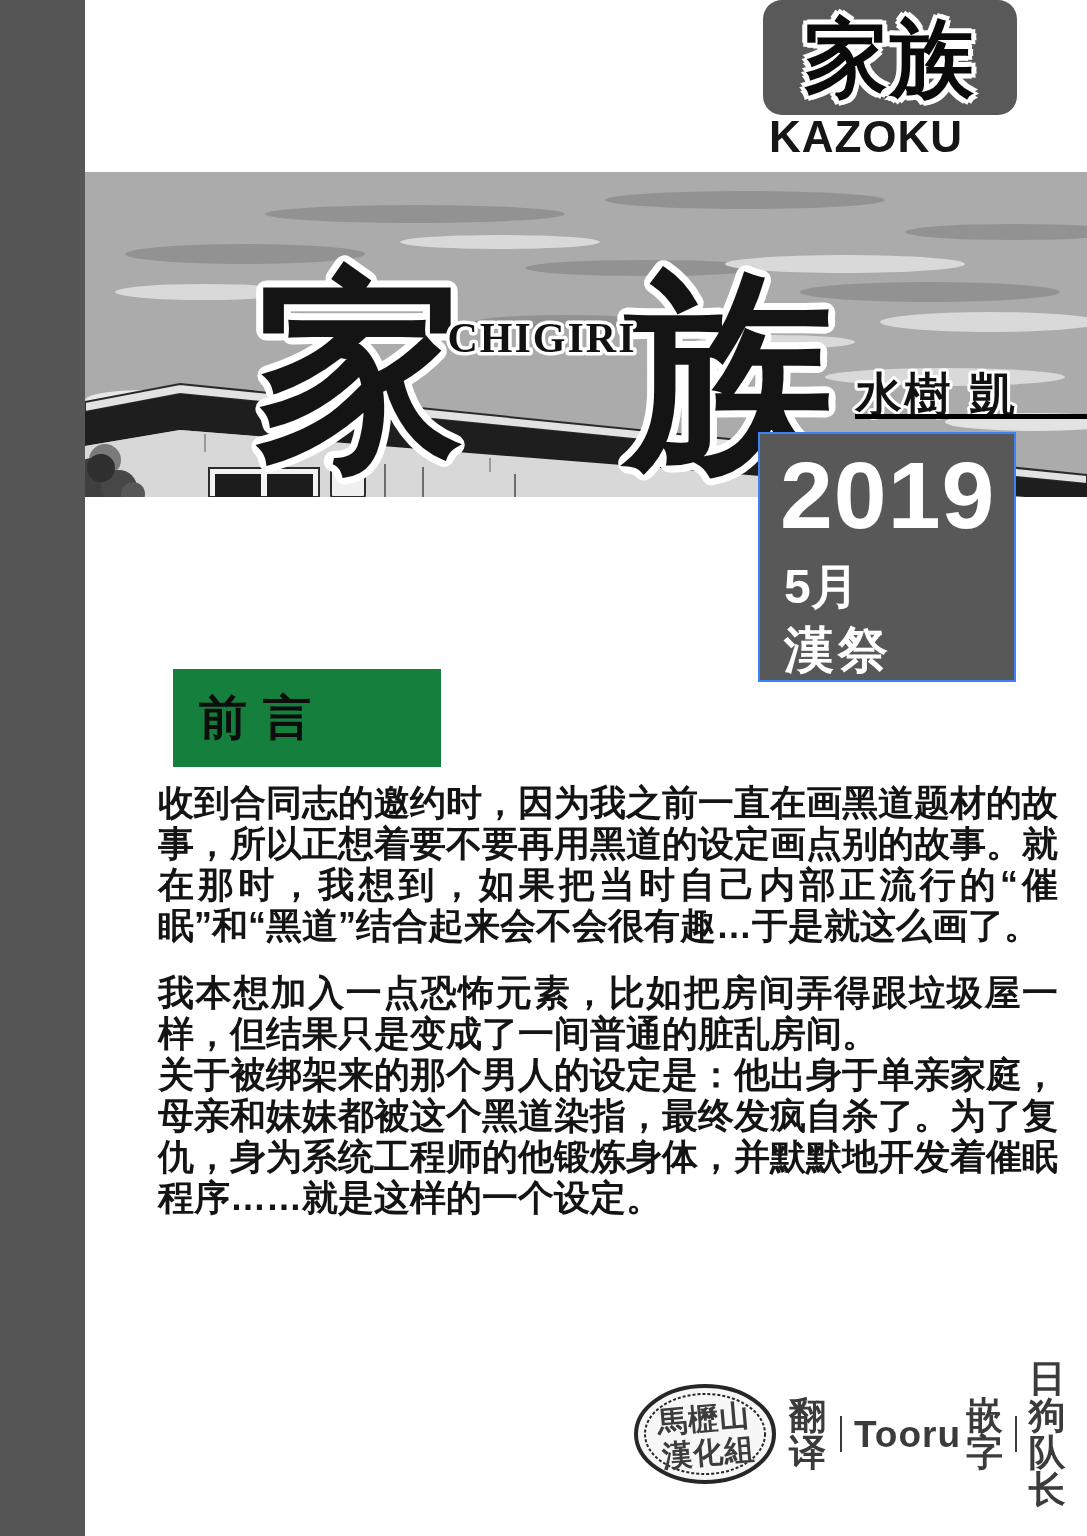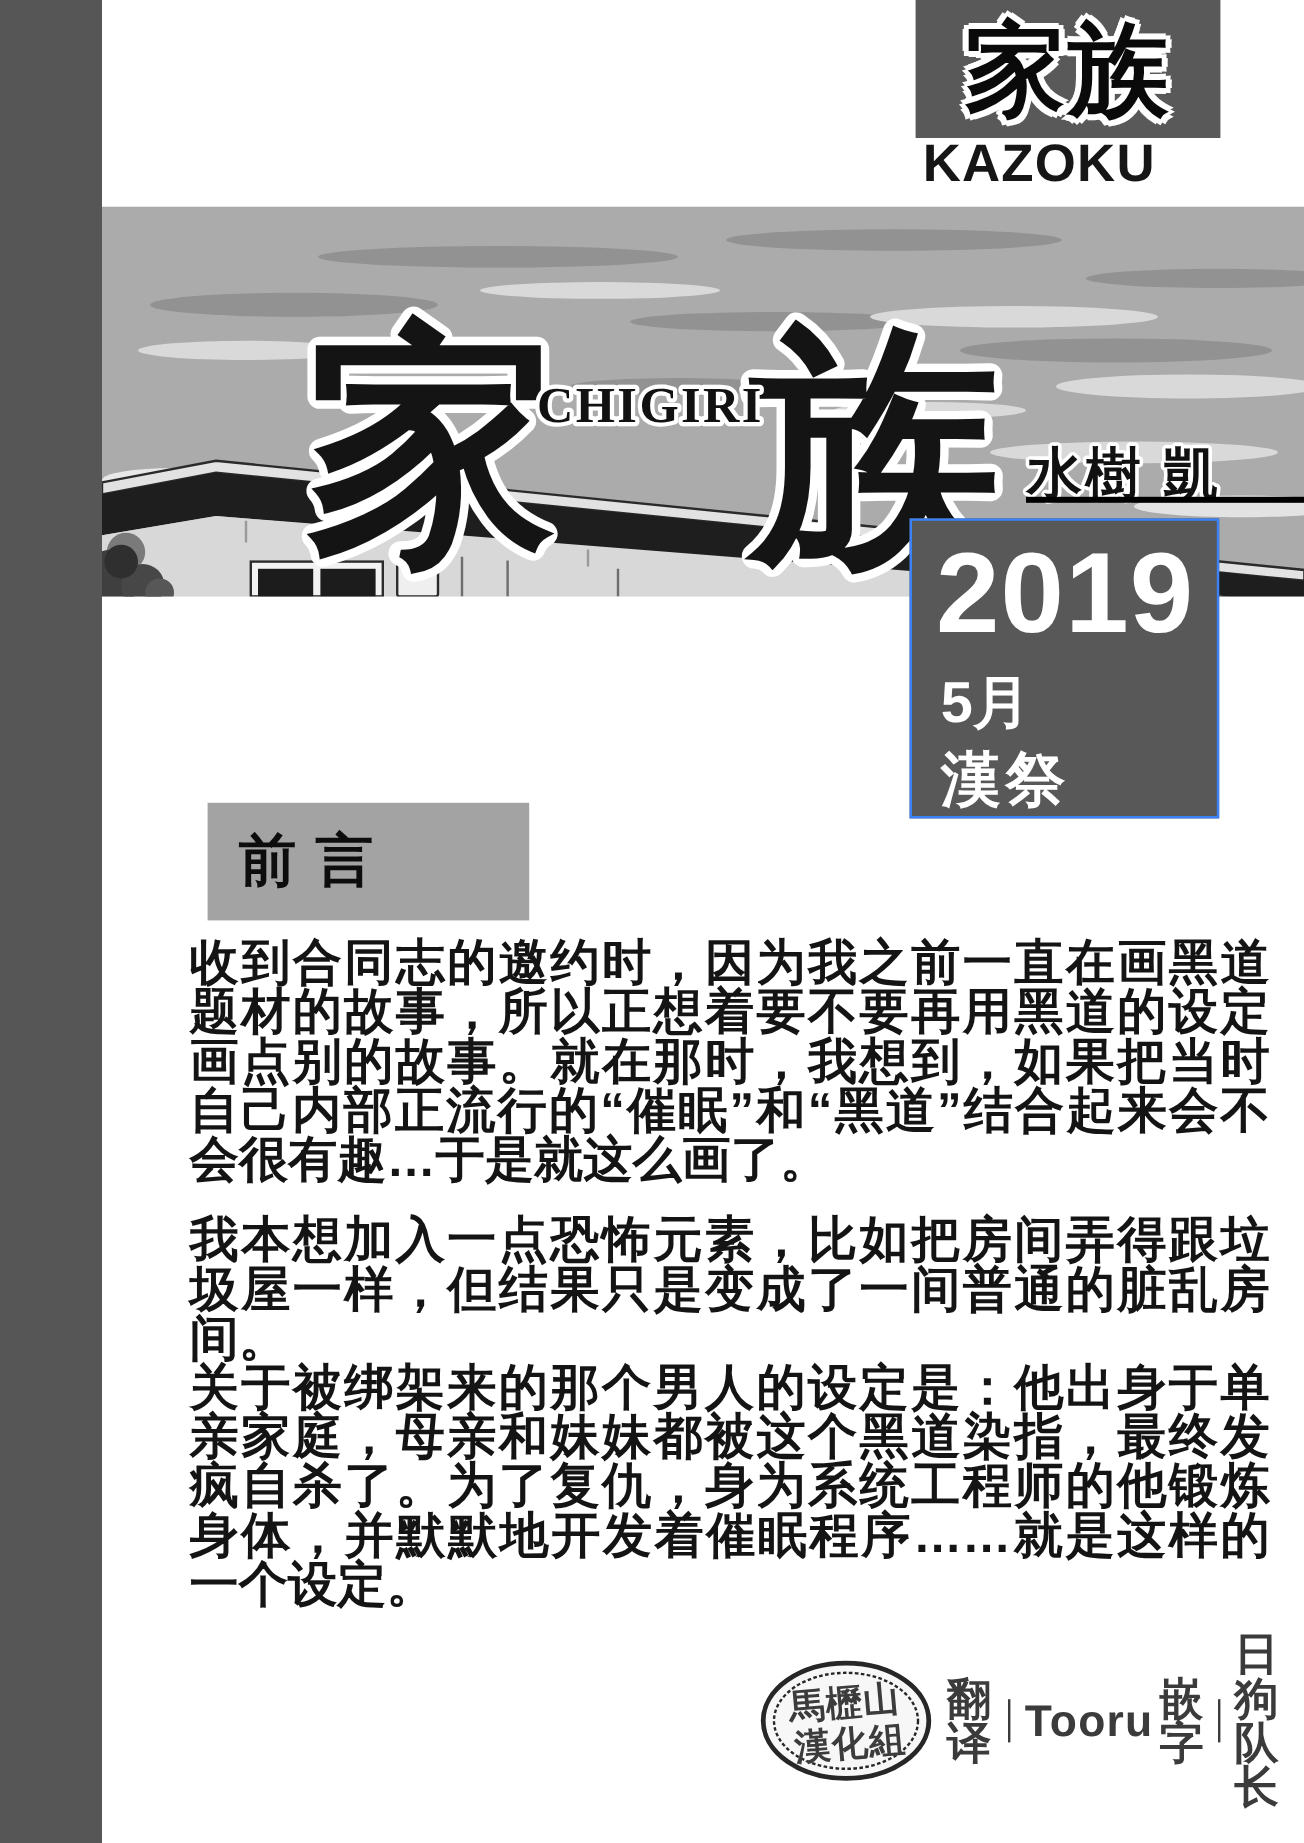--- a/index.html
+++ b/index.html
@@ -2,45 +2,45 @@
 <html><head>
 <meta charset="utf-8">
 <style>
   html,body{margin:0;padding:0;background:#ffffff;}
   .page{position:relative;width:1087px;height:1536px;background:#ffffff;overflow:hidden;
         font-family:"Liberation Sans","DejaVu Sans",sans-serif;}
   .left-bar{position:absolute;left:0;top:0;width:85px;height:1536px;background:#565656;}
 
   
   .tr-box{position:absolute;left:763px;top:0;width:254px;height:115px;background:#595959;
-          display:flex;align-items:center;justify-content:center;}
+          display:flex;align-items:center;justify-content:center;border-radius:19px;}
   .tr-title{font-size:84px;font-weight:800;color:#0a0a0a;letter-spacing:2px;line-height:1;
         text-shadow:-4px -4px 0 #fff,4px -4px 0 #fff,-4px 4px 0 #fff,4px 4px 0 #fff,
                     -5px 0 0 #fff,5px 0 0 #fff,0 -5px 0 #fff,0 5px 0 #fff;}
   .tr-romaji{position:absolute;left:739px;top:112px;width:254px;text-align:center;
         font-size:44px;font-weight:800;color:#161616;letter-spacing:1px;}
 
   
   .banner{position:absolute;left:85px;top:172px;width:1002px;height:325px;}
 
   
   .event-box{position:absolute;left:758px;top:432px;width:254px;height:246px;background:#585858;
         border:2px solid #3b82f6;box-sizing:content-box;color:#ffffff;padding:0;}
   .event-year{font-size:95px;font-weight:800;line-height:1;margin:14px 0 0 20px;letter-spacing:1px;}
   .event-month{font-size:48px;font-weight:800;line-height:1;margin:20px 0 0 24px;}
   .event-name{font-size:50px;font-weight:800;line-height:1;margin:14px 0 0 24px;letter-spacing:4px;}
 
   
-  .preface-box{position:absolute;left:173px;top:669px;width:268px;height:98px;background:#a3a3a3;
+  .preface-box{position:absolute;left:173px;top:669px;width:268px;height:98px;background:#15803d;
         display:flex;align-items:center;}
   .preface-heading{font-size:48px;font-weight:800;color:#0d0d0d;letter-spacing:16px;margin-left:26px;line-height:1;}
 
   
   .body-text{position:absolute;left:158px;top:782px;width:900px;color:#141414;
-        font-size:41px;font-weight:700;line-height:41px;letter-spacing:0px;text-align:justify;}
+        font-size:36px;font-weight:700;line-height:41px;letter-spacing:0px;text-align:justify;}
   .body-text p{margin:0;}
   .body-text p.gap{margin-top:26px;}
 
   
   .credits{position:absolute;left:633px;top:1383px;display:flex;align-items:center;}
   .stamp{width:144px;height:102px;flex:0 0 auto;}
   .credit-rows{margin-left:12px;display:flex;flex-direction:row;gap:5px;}
   .credit-row{display:flex;align-items:center;height:38px;}
   .credit-role{font-size:37px;font-weight:800;color:#3b3b3b;line-height:1;}
   .credit-sep{width:4px;height:36px;background:#3b3b3b;margin:0 12px;}

